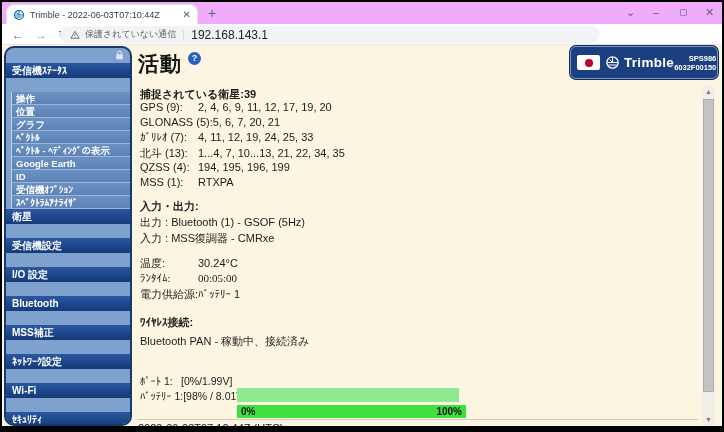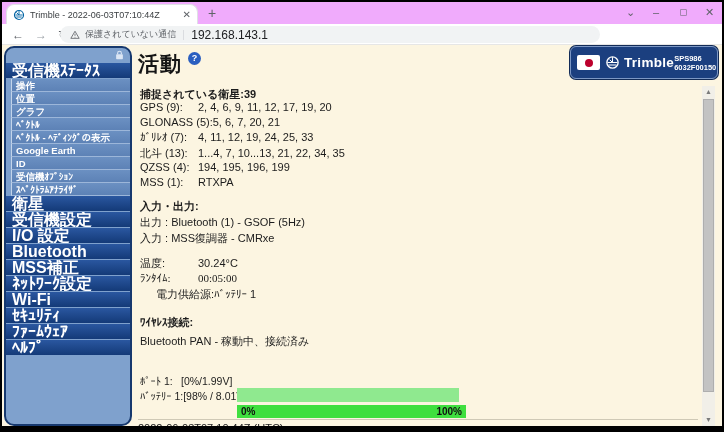--- a/index.html
+++ b/index.html
@@ -27,38 +27,38 @@
             font-size:11px; color:#5f6368; }
 
   
   .page { position:absolute; left:0; top:43px; width:720px; height:381px; background:#fcf5e1; overflow:hidden; }
 
   
   .sidebar { position:absolute; left:2px; top:1px; width:128px; height:380px; background:#7fa1cd;
              border:2px solid #16386e; border-radius:10px; overflow:hidden; }
   .sb-lockrow { height:15px; position:relative; }
   .sb-lock { position:absolute; right:6px; top:2px; }
-  .sb-h { height:15px; background:linear-gradient(180deg,#2a57a0,#143a78); color:#fff; font-size:16px; font-weight:bold;
-          line-height:15px; padding-left:6px; margin-bottom:1px; white-space:nowrap; overflow:hidden; }
+  .sb-h { height:15px; background:linear-gradient(180deg,#2a57a0,#143a78); color:#fff; font-size:10px; font-weight:bold;
+          line-height:15px; padding-left:6px; margin-bottom:14px; white-space:nowrap; overflow:hidden; }
   .sb-items { padding-left:5px; background:#7fa1cd; }
   .sb-i { height:13px; line-height:13px; color:#fff; font-size:9.5px; font-weight:bold; padding-left:4px;
           border-bottom:1px solid #9cb6d9; border-left:1px solid #c3d4ea; background:linear-gradient(180deg,#6b90c2,#5d82b6);
           white-space:nowrap; overflow:hidden; }
 
   
   .page-title { position:absolute; left:136px; top:5px; font-size:21px; font-weight:bold; color:#151515; letter-spacing:1px; }
   .help-badge { position:absolute; left:186px; top:7px; width:13px; height:13px; border-radius:50%;
                 background:#2b5fc0; color:#fff; font-size:9px; font-weight:bold; text-align:center; line-height:13px; }
   .brandbox { position:absolute; left:568px; top:1px; width:148px; height:33px; background:#1b3f7f;
               border:1px solid #7c97c4; border-radius:6px; box-shadow:0 0 0 1px #122b57;
               display:flex; align-items:center; padding:0 6px; }
   .flag { width:23px; height:15px; background:#fff; border-radius:2px; position:relative; flex:none; }
   .flag-dot { position:absolute; left:7.5px; top:3.5px; width:8px; height:8px; border-radius:50%; background:#bc002d; }
   .brand-word { color:#fff; font-size:13.5px; font-weight:bold; margin-left:4px; letter-spacing:0.3px; }
-  .brand-ids { margin-left:auto; color:#fff; font-size:7.5px; font-weight:bold; line-height:9px; }
+  .brand-ids { margin-left:auto; text-align:right; color:#fff; font-size:7.5px; font-weight:bold; line-height:9px; }
 
   
   .content { position:absolute; left:136px; top:0; width:566px; height:381px; overflow:hidden; font-size:11px; color:#1c1c1c; }
   .h3 { position:absolute; font-weight:bold; white-space:nowrap; }
   .row { position:absolute; white-space:nowrap; }
   .lbl { display:inline-block; min-width:58px; }
   .slbl { display:inline-block; min-width:58px; }
   .plbl { display:inline-block; min-width:41px; font-size:10.5px; }
   .pval { display:inline-block; min-width:57px; font-size:10.5px; }
   .bar-track { position:absolute; left:99px; width:227px; height:14px; }
@@ -201,21 +201,21 @@
           <span class="slbl">MSS (1):</span><span>RTXPA</span></div>
 
         <div class="h3" style="top:154px; left:2px;">入力・出力:</div>
         <div class="row" style="top:170px; left:2px;text-align:right;">出力 : Bluetooth (1) - GSOF (5Hz)</div>
         <div class="row" style="top:186px; left:2px;">入力 : MSS復調器 - CMRxe</div>
 
         <div class="row" style="top:211px; left:2px;">
           <span class="lbl">温度:</span><span>30.24°C</span></div>
         <div class="row" style="top:227px; left:2px;font-family:Liberation Serif, serif;">
           <span class="lbl">ﾗﾝﾀｲﾑ:</span><span>00:05:00</span></div>
-        <div class="row" style="top:242px; left:18px;">
+        <div class="row" style="top:242px; left:2px;">
           <span class="lbl">電力供給源:</span><span>ﾊﾞｯﾃﾘｰ 1</span></div>
 
         <div class="h3" style="top:270px; left:2px;">ﾜｲﾔﾚｽ接続:</div>
         <div class="row" style="top:289px; left:2px;">Bluetooth PAN - 稼動中、接続済み</div>
 
         <div class="row" style="top:330px; left:2px;">
           <span class="plbl">ﾎﾟｰﾄ 1:</span><span class="pval">[0%/1.99V]</span></div>
         <div class="row" style="top:345px; left:2px;">
           <span class="plbl">ﾊﾞｯﾃﾘｰ 1:</span><span class="pval">[98% / 8.01V]</span></div>
 

